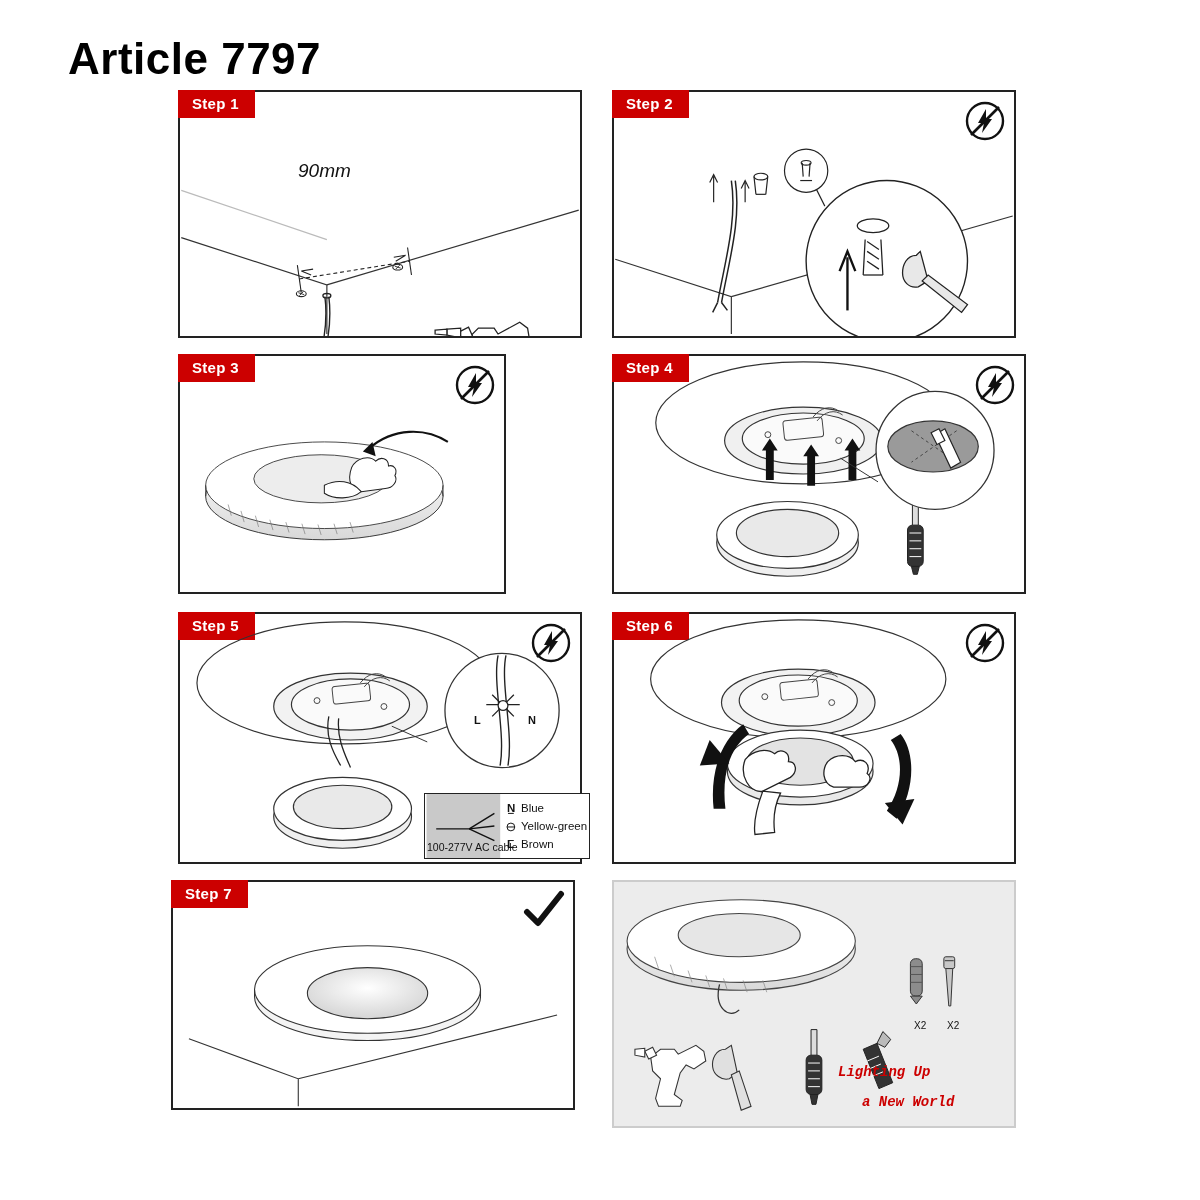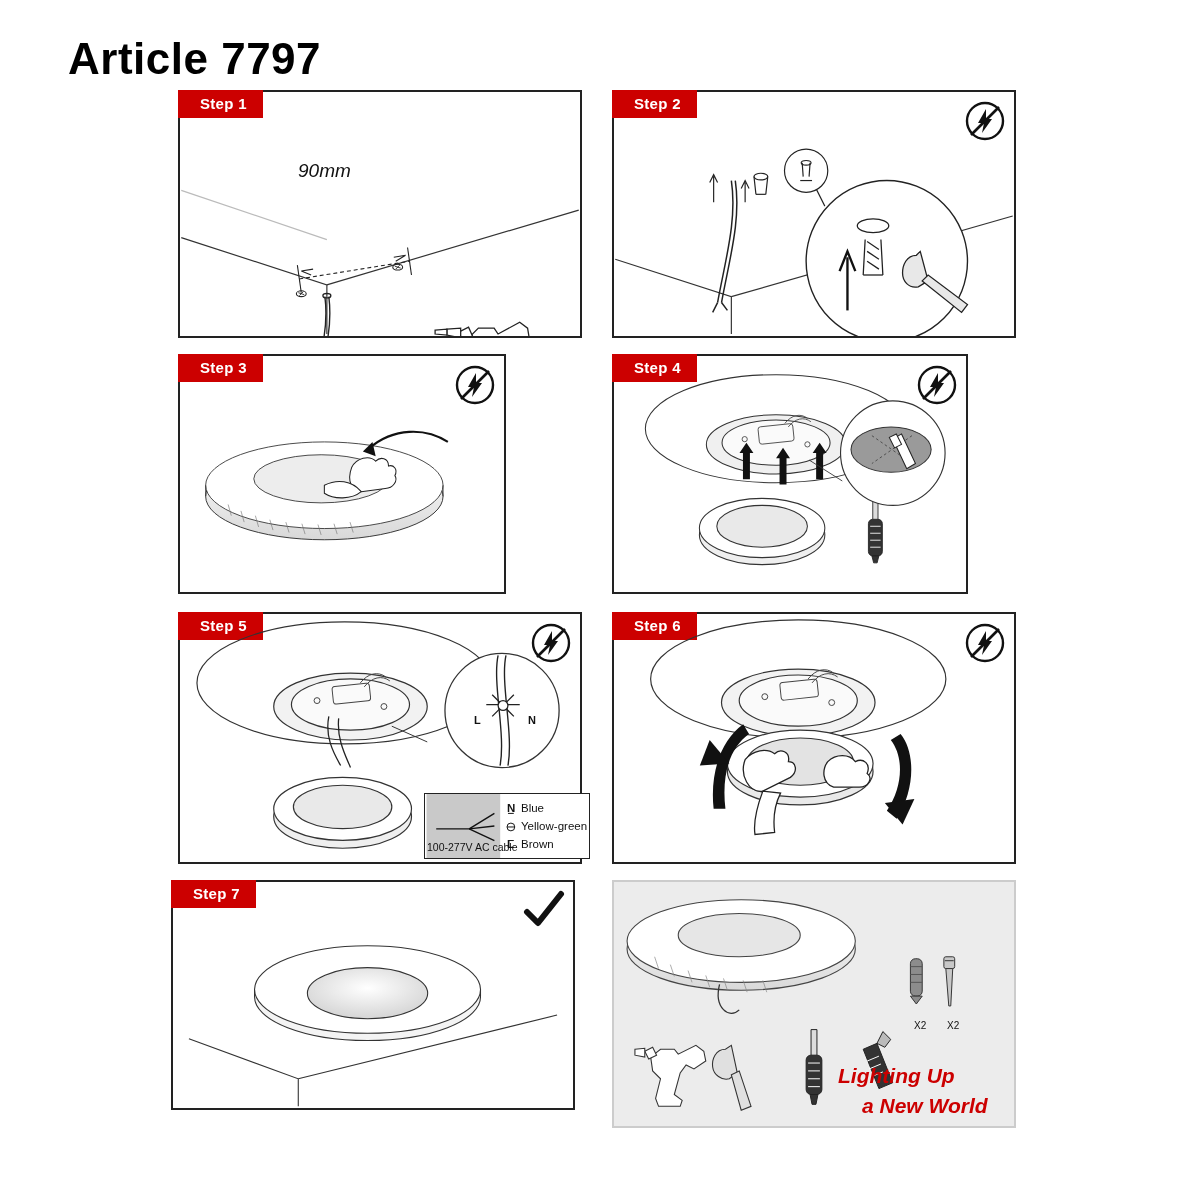--- a/index.html
+++ b/index.html
@@ -28,21 +28,21 @@
     background:#ececec;
     border:2px solid #ccc;
   }
   .step-tag{
     position:absolute;
     left:-2px; top:-2px;
     background:#cc0000;
     color:#fff;
     font-size:15px;
     font-weight:bold;
-    padding:5px 16px 6px 22px;
+    padding:5px 16px 6px 14px;
     letter-spacing:0.3px;
   }
   .badge{
     position:absolute;
     right:8px; top:8px;
     width:42px;height:42px;
   }
   .svgfull{position:absolute;left:0;top:0;width:100%;height:100%;}
   .wirelegend{
     position:absolute;
@@ -55,23 +55,23 @@
     font-size:11.5px;
     color:#111;
     white-space:nowrap;
     font-family:"Liberation Sans", sans-serif;
   }
   .slogan{
     position:absolute;
     color:#cc0000;
     font-style:italic;
     font-weight:bold;
-    font-size:21px;
+    font-size:14px;
     white-space:nowrap;
-    font-family:Liberation Sans, sans-serif;
+    font-family:Liberation Mono, monospace;
   }
   .qty{
     position:absolute;
     font-size:10px;
     color:#111;
     margin-top:10px;
   }
   .dimlabel{
     position:absolute;
     font-size:19px;
@@ -225,21 +225,21 @@
     </g>
     <path d="M240 80 L228 92 L244 98 Z" fill="#111"></path>
 
     <g fill="#fff" stroke="#222" stroke-width="1.3">
       <path d="M214 112 C220 100, 236 96, 244 104 C250 98, 260 100, 260 110 C266 108, 272 114, 268 122 C272 128, 266 138, 256 138 L226 142 C214 142, 208 128, 214 112 Z"></path>
       <path d="M180 134 C196 126, 214 128, 226 142 C214 152, 192 152, 180 144 Z"></path>
     </g>
   </svg>
 </div>
 
-<div class="panel" style="left:612px;top:354px;width:356px;height:240px;">
+<div class="panel" style="left:612px;top:354px;width:414px;height:240px;">
   <div class="step-tag">Step 4</div>
   <svg class="badge" viewBox="0 0 42 42">
     <circle cx="21" cy="21" r="18" fill="none" stroke="#111" stroke-width="2.4"></circle>
     <path d="M22 9 L14 23 L20 23 L18 33 L28 19 L22 19 Z" fill="#111"></path>
     <line x1="7" y1="35" x2="35" y2="7" stroke="#111" stroke-width="2.6"></line>
   </svg>
   <svg class="svgfull" viewBox="0 0 404 240">
 
     <g fill="none" stroke="#333" stroke-width="1.2">
       <ellipse cx="186" cy="68" rx="150" ry="62"></ellipse>

